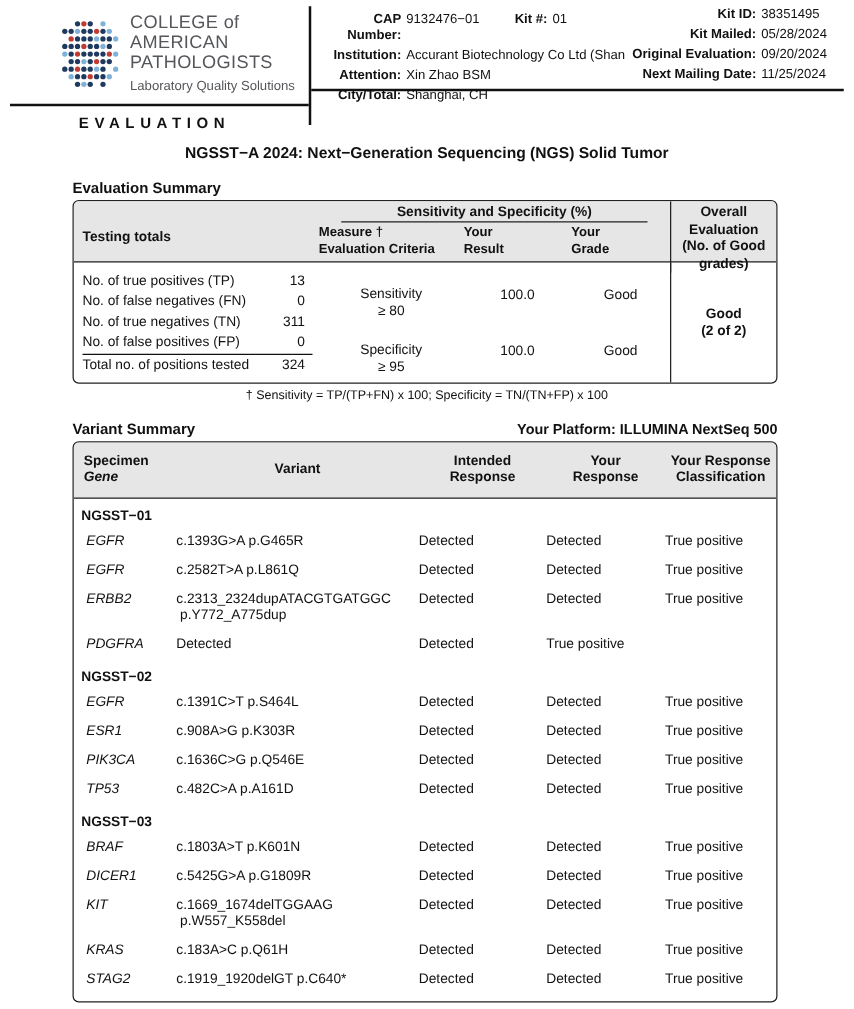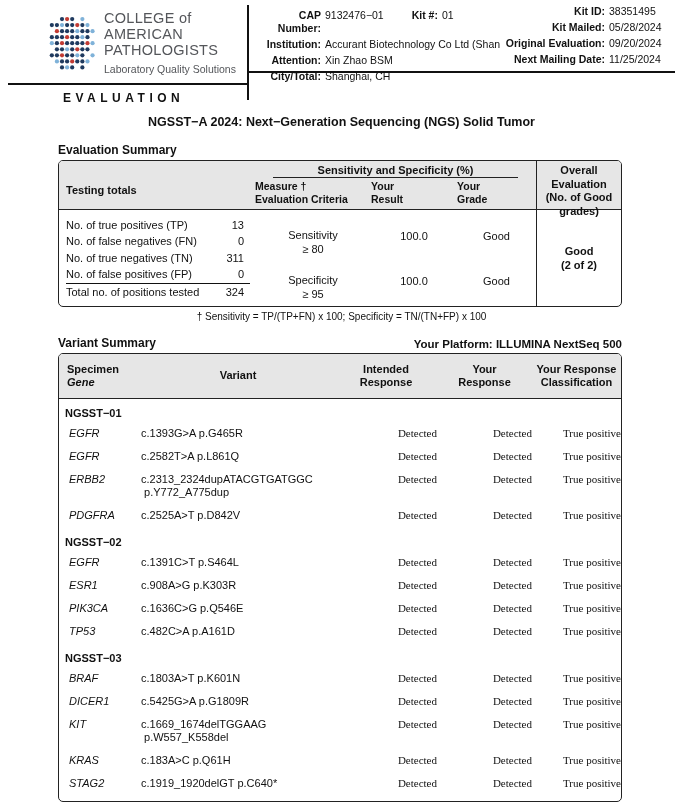--- a/index.html
+++ b/index.html
@@ -75,21 +75,21 @@
   .vh{text-align:center;font-weight:bold;font-size:11px;line-height:13.5px;}
   .vh-specimen{text-align:left;padding-left:8px;}
   .vh-gene{font-style:italic;}
   .vbody{padding:2px 0 6px 0;}
   .v-group-label{font-weight:bold;padding:0 0 0 6px;margin-top:7px;line-height:17px;}
   .v-group-label.first{margin-top:4px;}
   .v-row{display:grid;grid-template-columns:82px 194px 102px 95px 89px;padding:5px 0;line-height:13px;}
   .vc{font-size:11px;}
   .vc.gene{font-style:italic;padding-left:10px;}
   .vc.variant{white-space:pre-wrap;}
-  .vc.center{text-align:right;font-family:Liberation Serif, serif;}
+  .vc.center{text-align:left;}
 </style>
 </head>
 <body>
 
 <div class="page">
 
   <div class="hdr">
     <div class="hdr-left">
       <div class="logo-row">
         <svg class="logo-dots" width="48" height="58" viewBox="0 0 50 60" id="logo-dots-svg">
@@ -324,21 +324,20 @@
     <div class="vc gene">ERBB2</div>
     <div class="vc variant">c.2313_2324dupATACGTGATGGC
  p.Y772_A775dup</div>
     <div class="vc center">Detected</div>
     <div class="vc center">Detected</div>
     <div class="vc center">True positive</div>
   </div>
 
   <div class="v-row">
     <div class="vc gene">PDGFRA</div>
-    <div class="vc variant">c.2525A&gt;T p.D842V</div>
     <div class="vc center">Detected</div>
     <div class="vc center">Detected</div>
     <div class="vc center">True positive</div>
   </div>
 
   <div class="v-group-label">NGSST−02</div>
 
   <div class="v-row">
     <div class="vc gene">EGFR</div>
     <div class="vc variant">c.1391C&gt;T p.S464L</div>

